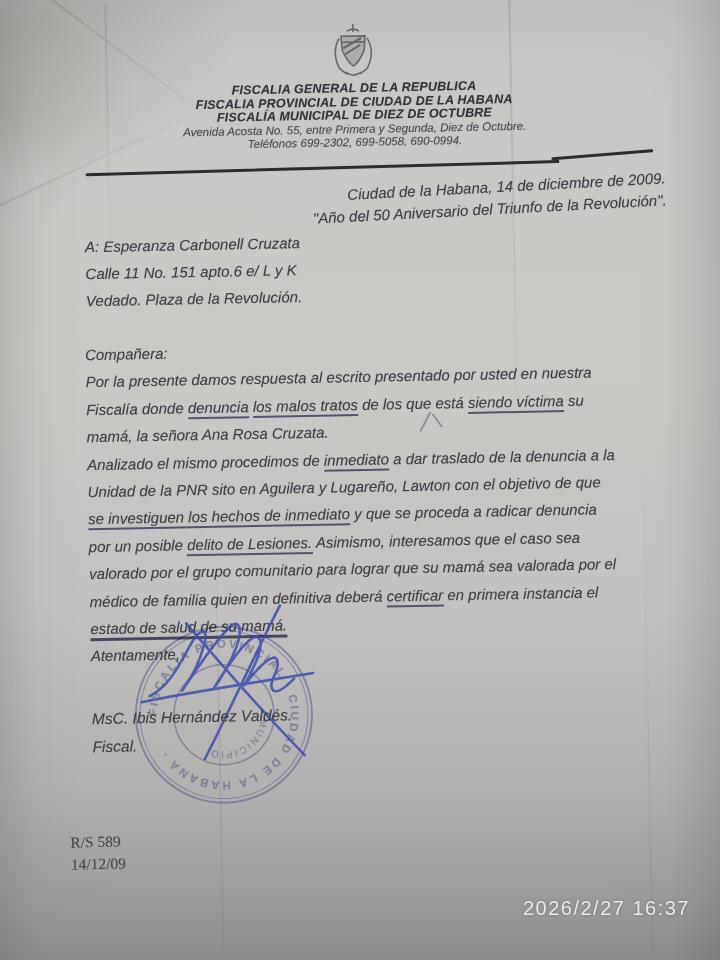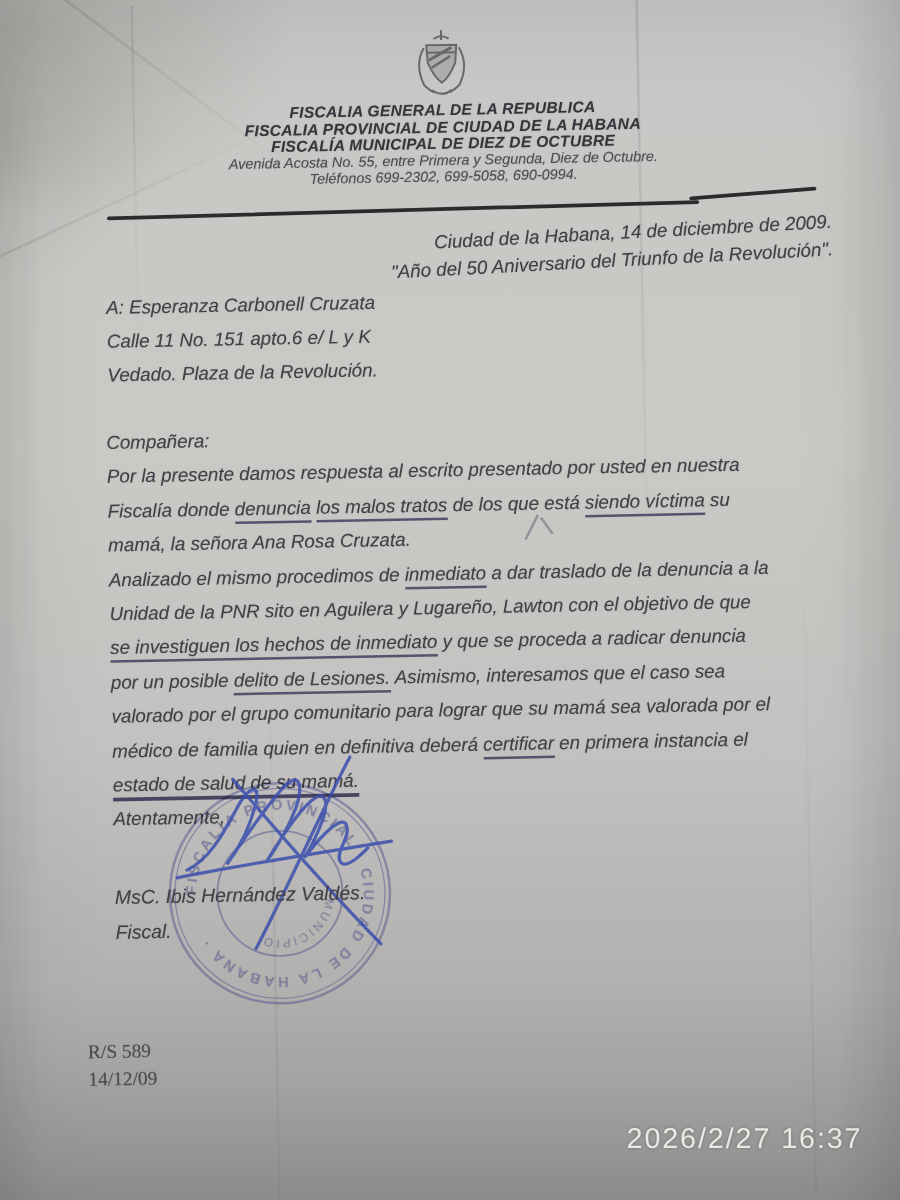--- a/index.html
+++ b/index.html
@@ -45,21 +45,21 @@
 
   .refblock{position:absolute;left:62px;top:826px;font-family:"Liberation Serif",serif;font-size:15.5px;line-height:22px;color:#4a4a52;}
 
   .stamp{position:absolute;left:126px;top:620px;opacity:0.55;mix-blend-mode:multiply;}
   .signature{position:absolute;left:126px;top:592px;}
 
   .penmark{position:absolute;background:rgba(80,80,100,0.45);}
   .pm1{left:424px;top:412px;width:2px;height:22px;transform:rotate(28deg);}
   .pm2{left:436px;top:414px;width:2px;height:16px;transform:rotate(-35deg);}
 
-  .timestamp{position:absolute;top:897px;right:30px;font-size:23px;letter-spacing:1.5px;
+  .timestamp{position:absolute;top:897px;right:30px;font-size:20px;letter-spacing:1.5px;
     color:#e9e9e6;text-shadow:0 0 3px rgba(0,0,0,0.25);font-style:normal;}
 </style>
 </head>
 <body>
 
 <div class="photo">
   <div class="sheet">
 
     <div class="crease v1"></div>
     <div class="crease v2"></div>

